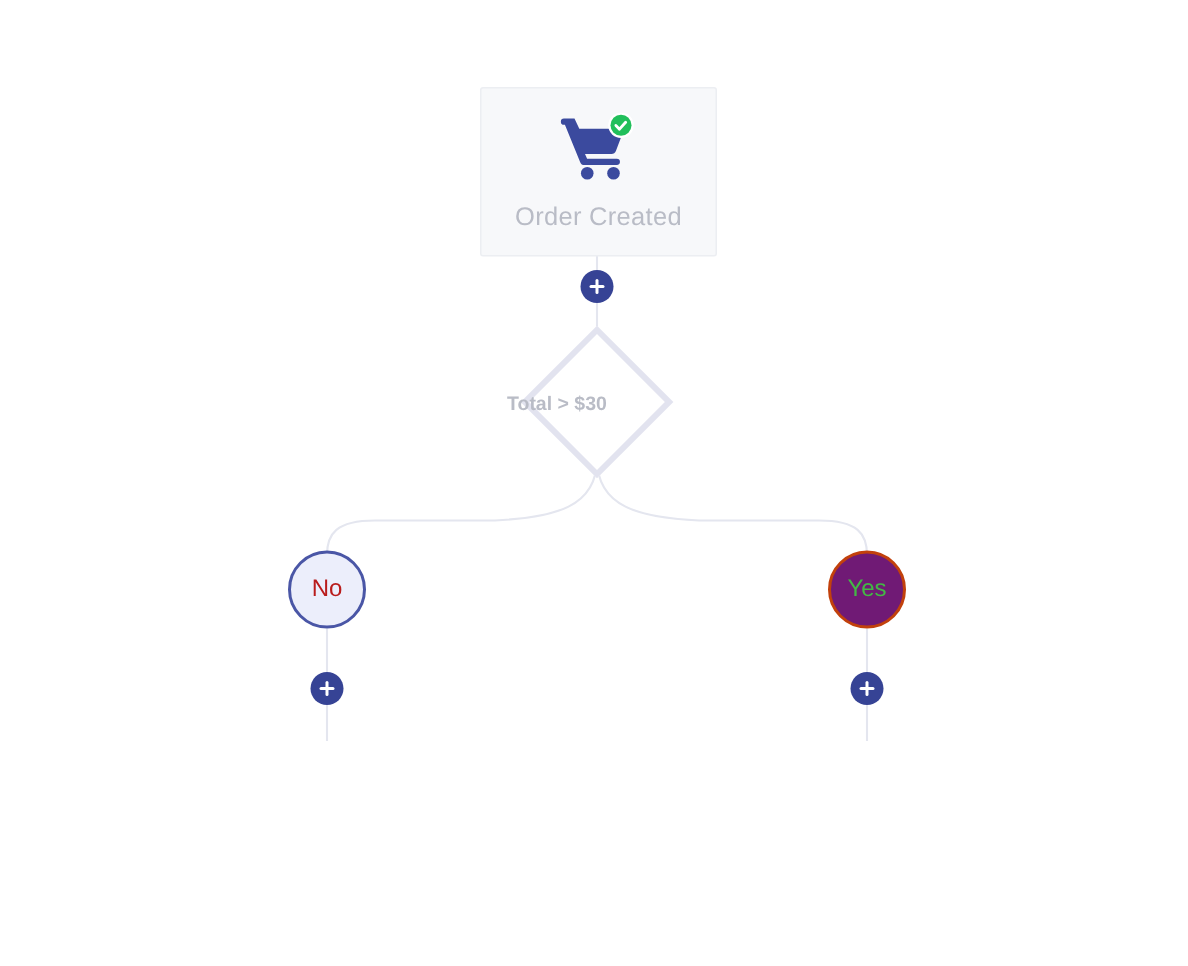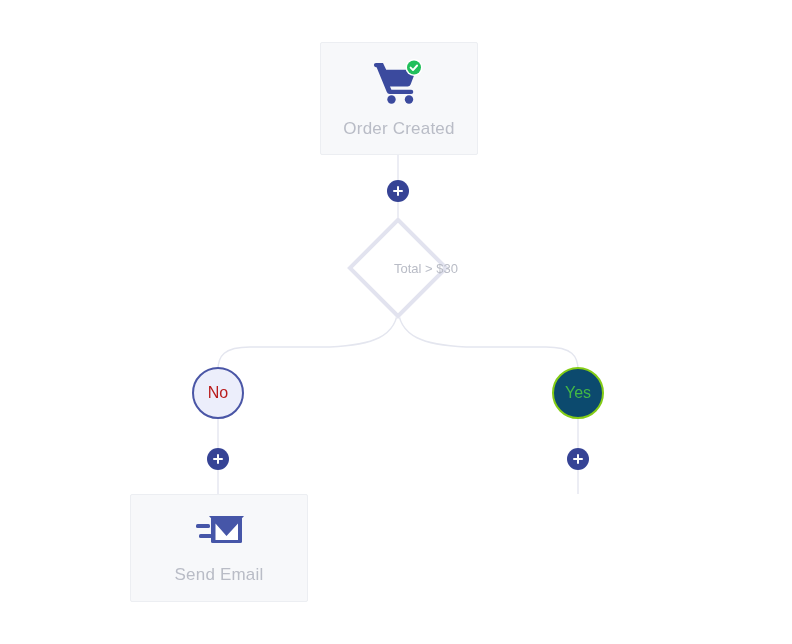--- a/index.html
+++ b/index.html
@@ -30,39 +30,41 @@
   .node-card {
     position: absolute;
     background: #f7f8fa;
     border: 1px solid #eceef2;
     border-radius: 2px;
     box-sizing: border-box;
     display: flex;
     flex-direction: column;
     align-items: center;
     justify-content: center;
+    margin-top: 16px;
   }
   .node-icon {
     display: block;
     line-height: 0;
   }
   .node-label {
     margin-top: 14px;
     font-size: 17px;
     color: #b9bcc6;
     letter-spacing: 0.2px;
     white-space: nowrap;
   }
 
   
   .decision {
     position: absolute;
     display: flex;
     align-items: center;
-    justify-content: flex-end;
+    justify-content: flex-start;
+    font-weight: bold;
   }
   .decision .diamond-shape {
     position: absolute;
     left: 50%;
     top: 50%;
     width: 72px;
     height: 72px;
     margin-left: -36px;
     margin-top: -36px;
     border: 4px solid #e2e3ef;
@@ -88,22 +90,22 @@
     align-items: center;
     justify-content: center;
     font-size: 16px;
   }
   .branch-no {
     border: 2px solid #4a56a6;
     background: #eceefb;
     color: #b91c1c;
   }
   .branch-yes {
-    border: 2px solid #84cc16;
-    background: #0c4a6e;
+    border: 2px solid #c2410c;
+    background: #701a75;
     color: #43b845;
   }
 
   
   .plus-btn {
     position: absolute;
     width: 22px;
     height: 22px;
     border-radius: 50%;
     background: #364395;
@@ -191,32 +193,15 @@
   <div class="plus-btn" style="left:207px; top:448px;">
     <span class="bar-h"></span>
     <span class="bar-v"></span>
   </div>
 
   <div class="plus-btn" style="left:567px; top:448px;">
     <span class="bar-h"></span>
     <span class="bar-v"></span>
   </div>
 
-  <div class="node-card" style="left:130px; top:494px; width:178px; height:108px;">
-    <span class="node-icon">
-      <svg width="50" height="40" viewBox="0 0 50 40">
-
-        <rect x="17" y="6" width="31" height="26" rx="1.5" fill="#4656a8"></rect>
-
-        <path d="M17 6 h31 L32.5 23.5 z" fill="#ffffff"></path>
-        <path d="M15 5 h35 L32.5 24.5 z" fill="#4656a8"></path>
-
-        <path d="M21.5 12.5 L32.5 25 L44 12.5 V29 H21.5 z" fill="#ffffff"></path>
-
-        <rect x="2" y="13" width="14" height="4" rx="1.6" fill="#4656a8"></rect>
-        <rect x="5" y="23" width="13" height="4" rx="1.6" fill="#4656a8"></rect>
-      </svg>
-    </span>
-    <span class="node-label">Send Email</span>
-  </div>
 
 
 </div>
 
 </body></html>

